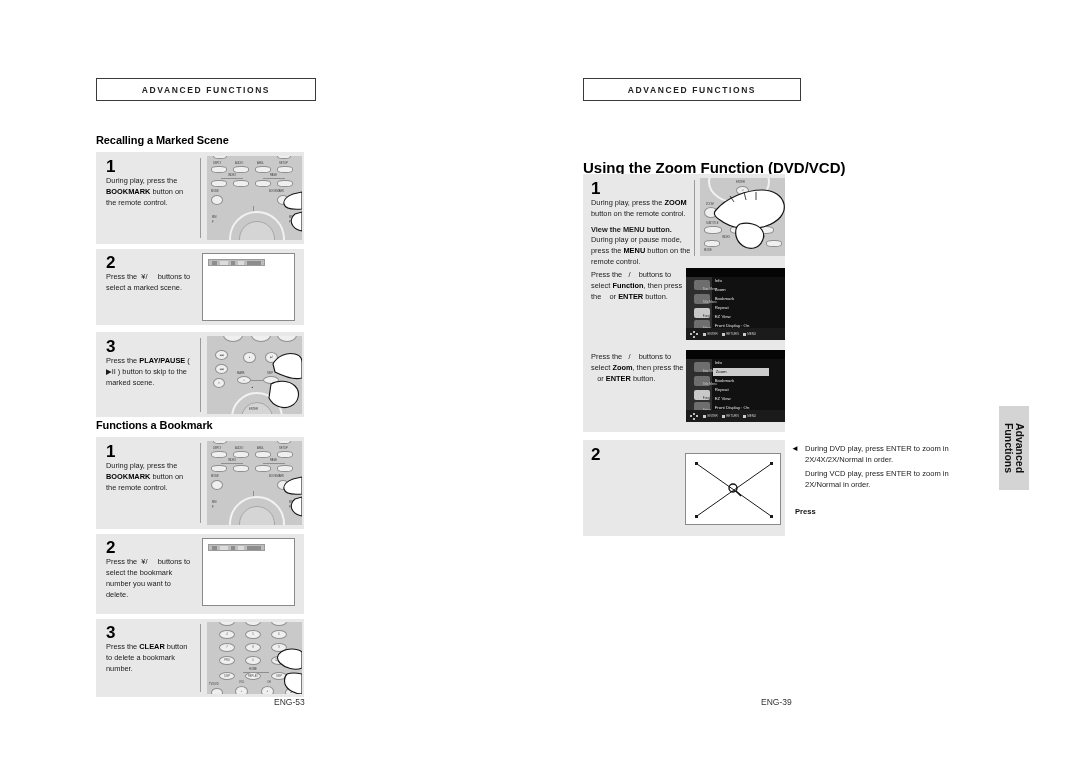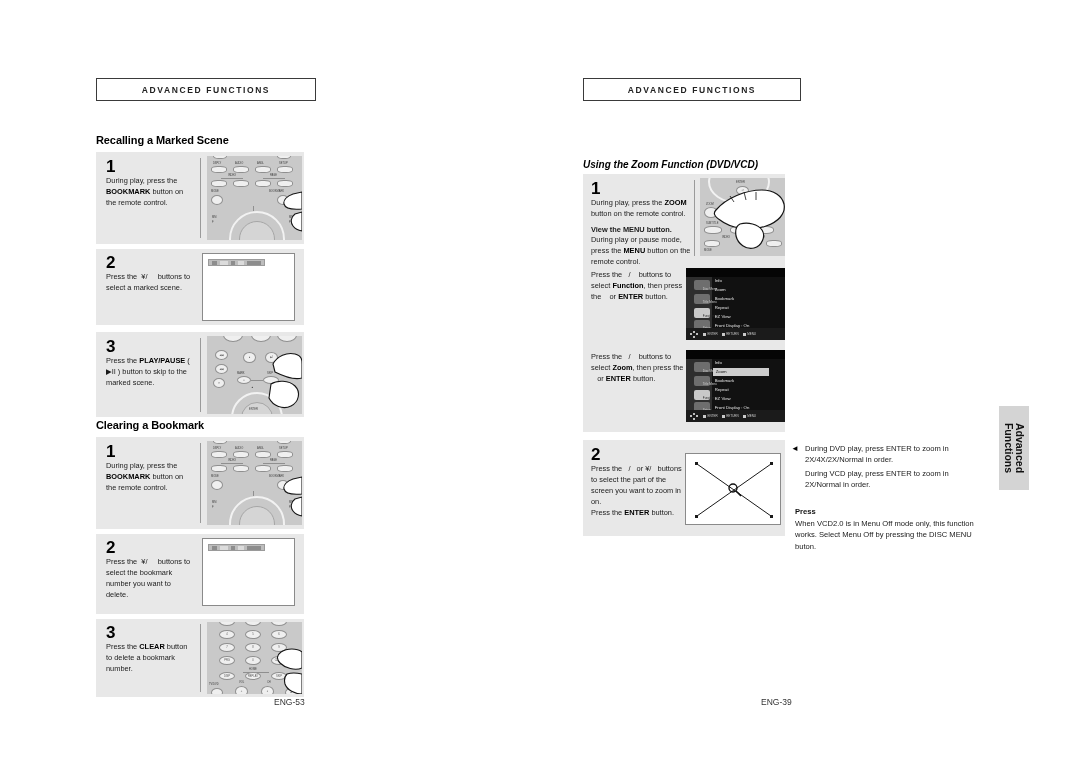--- a/index.html
+++ b/index.html
@@ -32,21 +32,21 @@
     font-size:19px; font-weight:bold; color:#000;
     letter-spacing:-0.2px;
   }
   .h2 {
     position:absolute;
     font-size:11px; font-weight:bold; color:#000;
     letter-spacing:-0.1px;
   }
   .h3 {
     position:absolute;
-    font-size:10px; font-weight:bold; color:#000;font-style:italic;
+    font-size:15px; font-weight:bold; color:#000;
   }
 
   
   .block {
     position:absolute;
     background:#e8e8e8;
   }
   .stepnum {
     position:absolute;
     font-size:17px; font-weight:bold; color:#000;
@@ -287,21 +287,21 @@
     <div class="rlabel" style="left:44px; top:50px;">▲</div>
     <div class="dial" style="left:24px; top:56px; width:52px; height:52px;"></div>
     <div class="dialin" style="left:34px; top:66px; width:32px; height:32px;"></div>
     <div class="rlabel" style="left:42px; top:72px;">ENTER</div>
     <svg width="95" height="78" style="position:absolute;left:0;top:0;">
       <path d="M66 28 C70 20 80 16 88 18 C95 20 95 24 95 28 L95 42 C88 44 76 40 68 36 Z" fill="#ffffff" stroke="#141414" stroke-width="1.1"></path>
       <path d="M64 48 C70 44 82 44 88 50 C94 56 92 66 84 70 C76 74 66 70 62 62 Z" fill="#ffffff" stroke="#141414" stroke-width="1.1"></path>
     </svg>
   </div>
 
-  <div class="h2" style="left:96px; top:419px;">Clearing a Bookmark</div>
+  <div class="h2" style="left:96px; top:419px;">Functions a Bookmark</div>
 
   <div class="block" style="left:96px; top:437px; width:208px; height:92px;"></div>
   <div class="stepnum" style="left:106px; top:443px;">1</div>
   <div class="steptext" style="left:106px; top:461px; width:80px;">
     During play, press the <b>BOOKMARK</b> button on the remote control.
   </div>
   <div class="divider" style="left:200px; top:443px; height:80px;"></div>
   <div class="remote" style="left:207px; top:441px; width:95px; height:84px;">
     <div class="rbtn" style="left:6px; top:-4px; width:14px; height:7px; border-radius:40%;"></div>
     <div class="rbtn" style="left:70px; top:-4px; width:14px; height:7px; border-radius:40%;"></div>
@@ -522,24 +522,20 @@
       </span>
       <span class="mbtag" style="margin-left:4px;">
         <i class="mbdot"></i>
           <span>MENU</span>
       </span>
     </div>
   </div>
 
   <div class="block" style="left:583px; top:440px; width:202px; height:96px;"></div>
   <div class="stepnum" style="left:591px; top:446px;">2</div>
-  <div class="steptext" style="left:591px; top:464px; width:92px;">
-    Press the &nbsp;&nbsp;/&nbsp;&nbsp; or ¥/&nbsp;&nbsp; buttons to select the part of the screen you want to zoom in on.<br>
-    Press the <b>ENTER</b> button.
-  </div>
   <div class="zoomfig" style="left:685px; top:453px; width:96px; height:72px;">
     <svg width="96" height="72" style="position:absolute;left:0;top:0;">
       <line x1="11" y1="10" x2="85" y2="62" stroke="#1a1a1a" stroke-width="1"></line>
       <line x1="85" y1="10" x2="11" y2="62" stroke="#1a1a1a" stroke-width="1"></line>
       <rect x="9" y="8" width="3" height="3" fill="#1a1a1a"></rect>
       <rect x="84" y="8" width="3" height="3" fill="#1a1a1a"></rect>
       <rect x="9" y="61" width="3" height="3" fill="#1a1a1a"></rect>
       <rect x="84" y="61" width="3" height="3" fill="#1a1a1a"></rect>
       <g>
         <circle cx="47" cy="34" r="4" fill="none" stroke="#111" stroke-width="1.4"></circle>
@@ -549,21 +545,20 @@
   </div>
 
   <div class="notes" style="left:805px; top:443px; width:178px;">
     <span class="bullet" style="left:-14px; top:0;">◄</span>
     <span>During DVD play, press ENTER to zoom in 2X/4X/2X/Normal in order.</span>
   </div>
   <div class="notes" style="left:805px; top:468px; width:178px;">
     <span>During VCD play, press ENTER to zoom in 2X/Normal in order.</span>
   </div>
   <div class="noteHead" style="position:absolute; left:795px; top:507px;">Press</div>
-  <div class="notes" style="left:795px; top:518px; width:192px;">When VCD2.0 is in Menu Off mode only, this function works. Select Menu Off by pressing the DISC MENU buton.</div>
 
   <div class="sidetab" style="left:999px; top:406px; width:30px; height:84px;">
     <span>
       <span>Advanced</span><br>
       <span>Functions</span>
     </span>
   </div>
 
   <div class="pagenum" style="left:761px; top:697px;">ENG-39</div>
 

